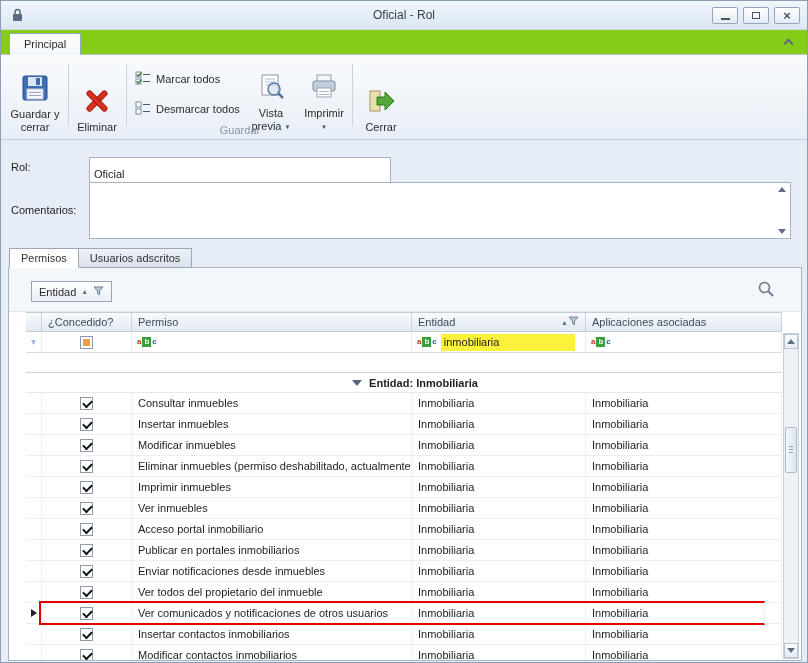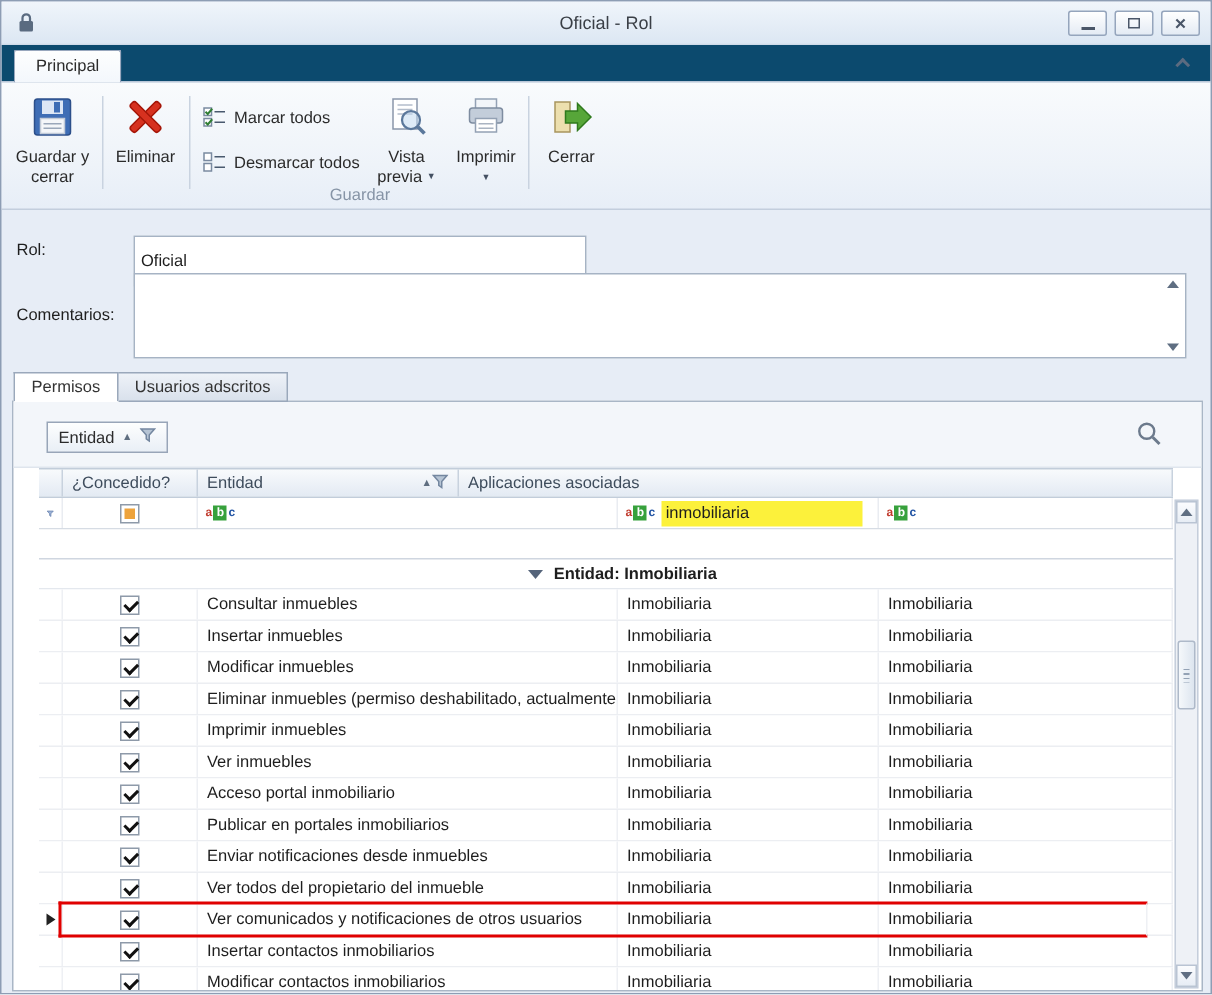--- a/index.html
+++ b/index.html
@@ -14,33 +14,33 @@
   .title { position: absolute; left: 0; right: 0; top: 7px; text-align: center; font-size: 12px; color: #3a3f46; }
   .app-icon { position: absolute; left: 9px; top: 7px; }
   .win-controls { position: absolute; right: 7px; top: 6px; display: flex; gap: 5px; }
   .win-btn { width: 26px; height: 17px; border: 1px solid #95a5bc; border-radius: 2px;
     background: linear-gradient(#ffffff, #e4ebf4); display: flex; align-items: center; justify-content: center; color: #4a5668; }
   .gl-min { width: 9px; height: 2px; background: #4a5668; margin-top: 7px; }
   .gl-res { width: 8px; height: 7px; border: 1px solid #4a5668; }
   .gl-close { font-size: 13px; font-weight: bold; line-height: 1; }
 
   
-  .ribbon-tabrow { position: absolute; left: 0; top: 29px; right: 0; height: 24px; background: #0c4a6e; padding-left: 16px; }
+  .ribbon-tabrow { position: absolute; left: 0; top: 29px; right: 0; height: 24px; background: #84cc16; padding-left: 16px; }
   .ribbon-tab { position: absolute; left: 8px; bottom: -1px; height: 22px; line-height: 20px; padding: 0 14px;
     background: linear-gradient(#fdfefe, #f3f7fc); border: 1px solid #98a7bd; border-bottom: none;
     border-radius: 2px 2px 0 0; color: #2b2b2b; z-index: 3; }
   .ribbon-collapse { position: absolute; right: 12px; top: 7px; width: 14px; height: 12px; }
   .chev-up { display: block; width: 7px; height: 7px; border-top: 2px solid #5c6b80; border-right: 2px solid #5c6b80;
     transform: rotate(-45deg); margin: 3px auto 0; }
 
   
   .ribbon { position: absolute; left: 0; top: 53px; right: 0; height: 86px;
     background: linear-gradient(#f9fbfd, #eef3f9 65%, #e7eef7); border-top: 1px solid #bac7d8; border-bottom: 1px solid #c3cedd; }
   .rb-big { position: absolute; top: 3px; height: 76px; display: flex; flex-direction: column; align-items: center;
-    padding-top: 5px; gap: 3px; text-align: center; color: #2b2b2b; border-radius: 2px; }
+    padding-top: 5px; gap: 3px; text-align: center; color: #2b2b2b; border-radius: 2px; justify-content: flex-end; }
   .rb-big .lbl { line-height: 13px; }
   .rb-small { position: absolute; left: 130px; height: 22px; display: flex; align-items: center; gap: 5px; padding: 0 4px; color: #2b2b2b; }
   .vsep { position: absolute; top: 9px; height: 62px; width: 1px; background: #c9d3e0; }
   .group-label { position: absolute; left: 126px; width: 226px; bottom: 3px; text-align: center; color: #8694a6; }
   .dd { font-size: 6px; color: #445062; vertical-align: middle; }
   .dd-block { display: block; margin-top: 1px; }
 
   .btn-save { left: 5px; width: 58px; }
   .sep1 { left: 67px; }
   .btn-delete { left: 71px; width: 50px; }
@@ -292,20 +292,21 @@
             <circle cx="7.5" cy="7.5" r="5" fill="none" stroke="#6c7a8c" stroke-width="1.6"></circle>
             <line x1="11.5" y1="11.5" x2="16" y2="16" stroke="#6c7a8c" stroke-width="2"></line>
           </svg>
       </span>
     </div>
 
     <div class="grid">
       <div class="g-header">
         <div class="g-ind"></div>
         <div class="c1">¿Concedido?</div>
+        <div class="c2">Permiso</div>
         <div class="c3">
           <span>Entidad</span>
           <span class="spacer"></span>
           <span class="sort-glyph">▲</span>
           <span>
             <svg width="11" height="10" viewBox="0 0 11 10">
                 <path d="M1 1 h9 L6.5 5 v4 L4.5 7.5 V5 Z" fill="#b6c4d4" stroke="#7487a0"></path>
               </svg>
           </span>
         </div>

